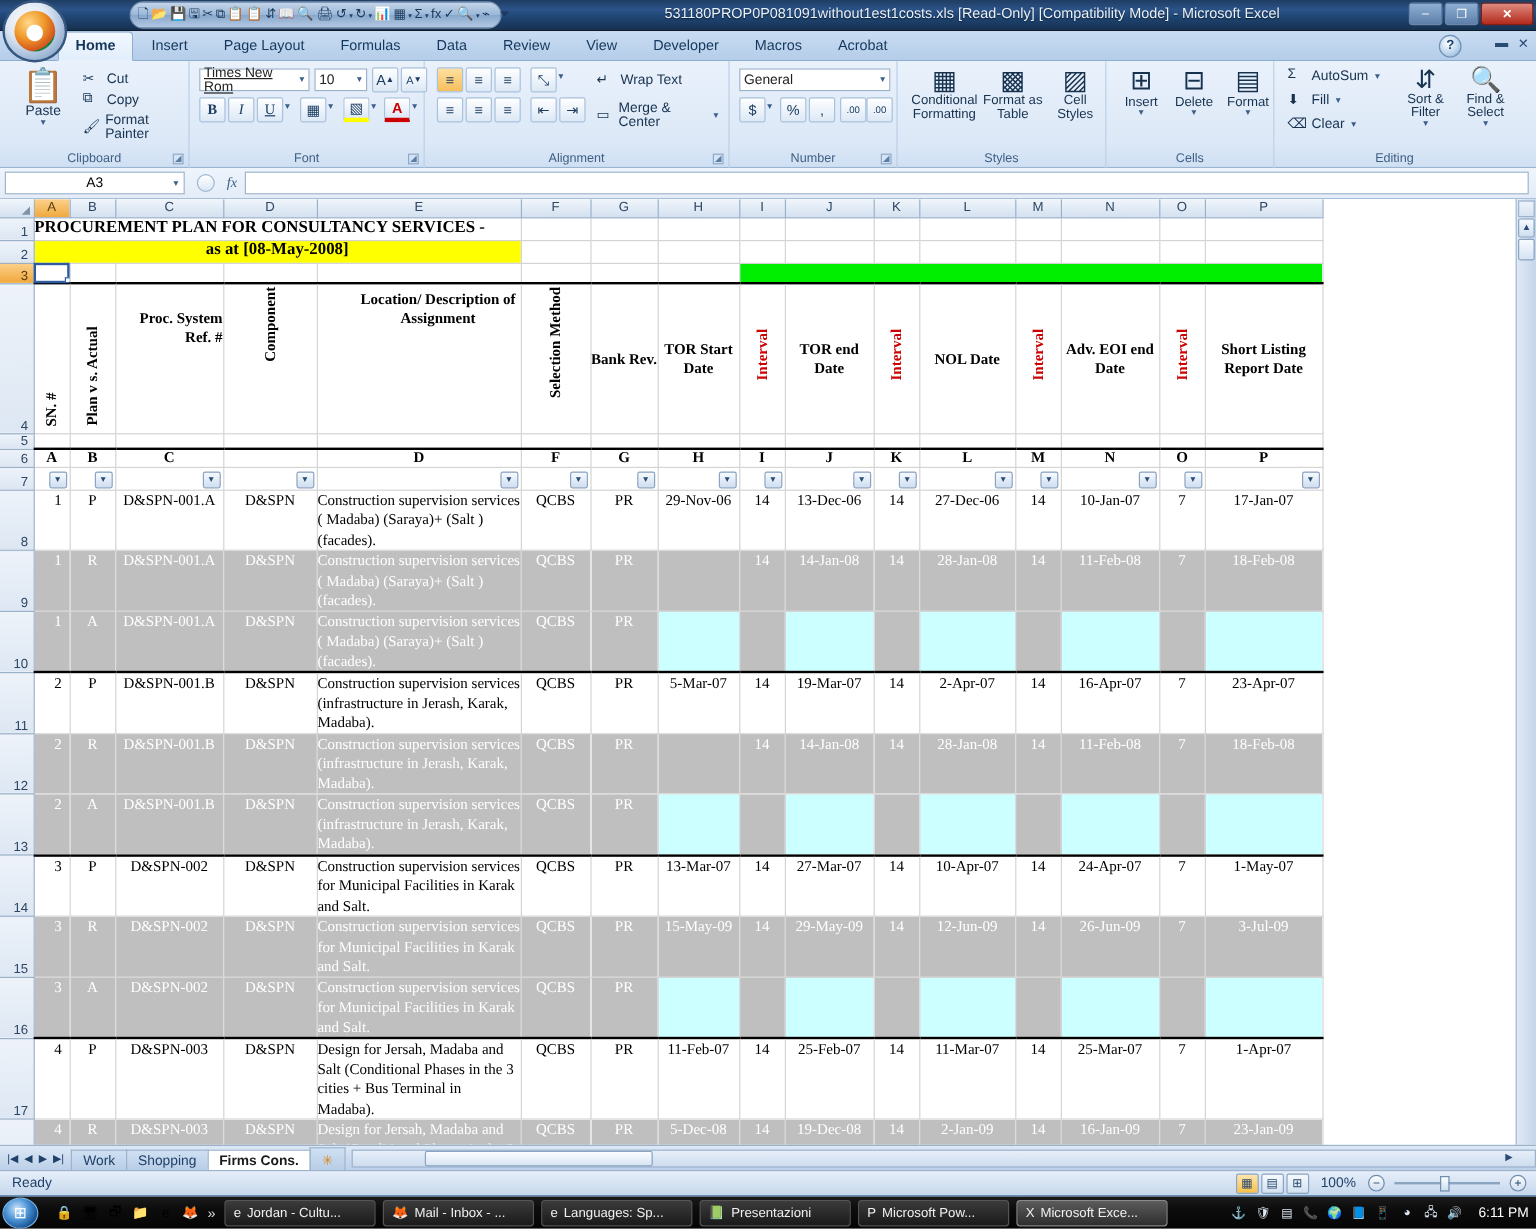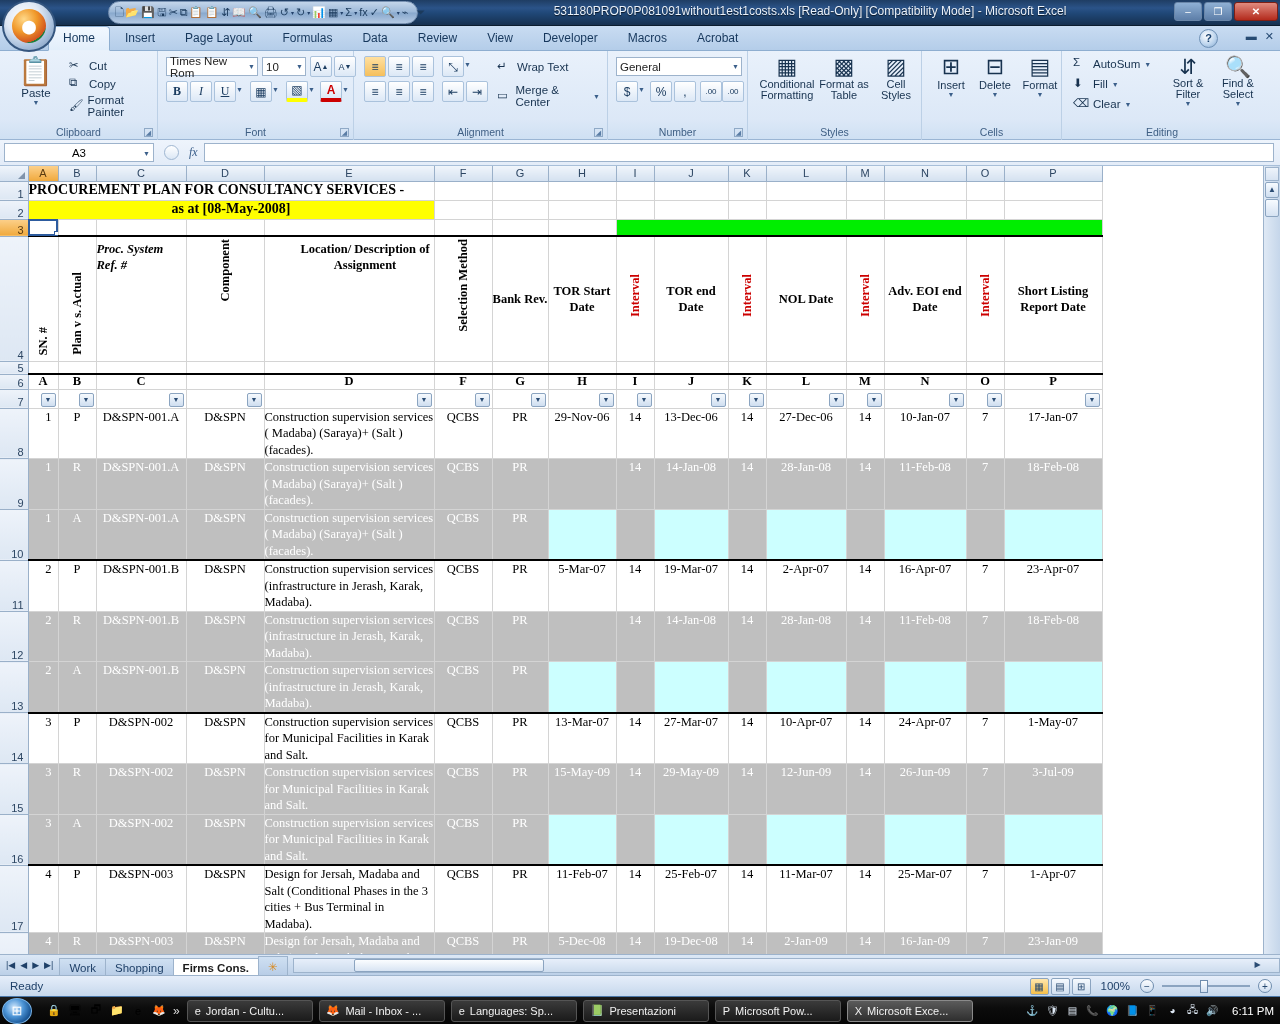--- a/index.html
+++ b/index.html
@@ -64,21 +64,21 @@
     border-bottom: 1px solid #8eaed0;
   }
   .tabs { position:absolute; left:48px; top:0; display:flex; height:25px; }
   .tab {
     padding: 4px 14px 3px 14px; font-size: 12px; color:#16375c; cursor:default;
     border: 1px solid transparent; border-bottom: none;
   }
   .tab.active {
     background: linear-gradient(to bottom,#f2f8ff,#e2eefb);
     border: 1px solid #8eaed0; border-bottom: 1px solid #e8f1fb;
-    border-radius: 4px 4px 0 0; font-weight: normal;
+    border-radius: 4px 4px 0 0; font-weight: bold;
   }
   .tabbar .helpbtn {
     position:absolute; right:62px; top:3px; width:19px;height:19px;border-radius:50%;
     background: radial-gradient(circle at 40% 35%, #ffffff, #b9d2ec 60%, #7fa3cb);
     border:1px solid #6e90b5; color:#18406e; font-size:11px; text-align:center; line-height:17px; font-weight:bold;
   }
   .tabbar .minbtns{position:absolute; right:6px; top:4px; display:flex; gap:8px; color:#274b73; font-size:11px;}
 
   
   .ribbon {
@@ -372,21 +372,21 @@
             <span>Format Painter</span>
           </div>
         </div>
       </div>
       <div class="glabel">Clipboard</div>
       <div class="dlg">◢</div>
     </div>
 
     <div class="group" style="left:158px; width:196px;">
       <div class="gbody">
-        <div class="ctl" style="position:absolute;left:4px;top:4px;width:92px;">
+        <div class="ctl" style="position:absolute;left:4px;top:4px;width:92px;text-decoration:underline;">
           <span>Times New Rom</span>
           <span class="dd">▼</span>
         </div>
         <div class="ctl" style="position:absolute;left:100px;top:4px;width:44px;">
           <span>10</span>
           <span class="dd">▼</span>
         </div>
         <div class="sqbtn" style="position:absolute;left:148px;top:3px;">
           <span>A</span>
             <sup style="font-size:7px">▲</sup>
@@ -630,21 +630,21 @@
               <div style="height:118px;display:flex;align-items:flex-end;justify-content:center;">
                 <span class="vert">SN. #</span>
               </div>
             </td>
             <td class="cell hcell topline botline">
               <div style="height:118px;display:flex;align-items:flex-end;justify-content:center;">
                 <span class="vert">Plan v s. Actual</span>
               </div>
             </td>
             <td class="cell hcell topline botline" style="vertical-align:top;">
-              <div style="padding-top:4px;text-align:left;font-style:italic;">Proc. System Ref. #</div>
+              <div style="padding-top:20px;text-align:right;">Proc. System Ref. #</div>
             </td>
             <td class="cell hcell topline botline">
               <div style="height:118px;display:flex;align-items:flex-start;justify-content:center;padding-top:2px;">
                 <span class="vert">Component</span>
               </div>
             </td>
             <td class="cell hcell topline botline" style="vertical-align:top;">
               <div style="padding-top:4px;text-align:center;margin-left:32px;">Location/ Description of Assignment</div>
             </td>
             <td class="cell hcell topline botline">

